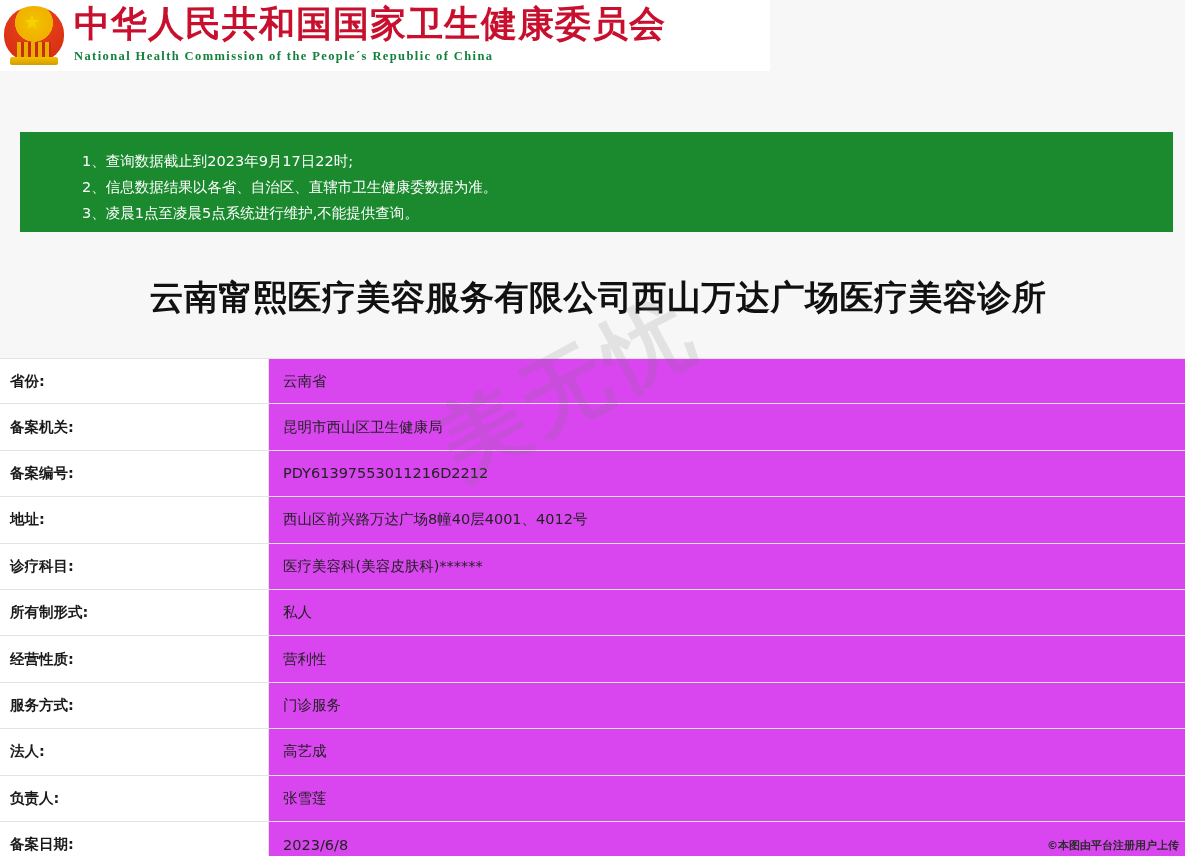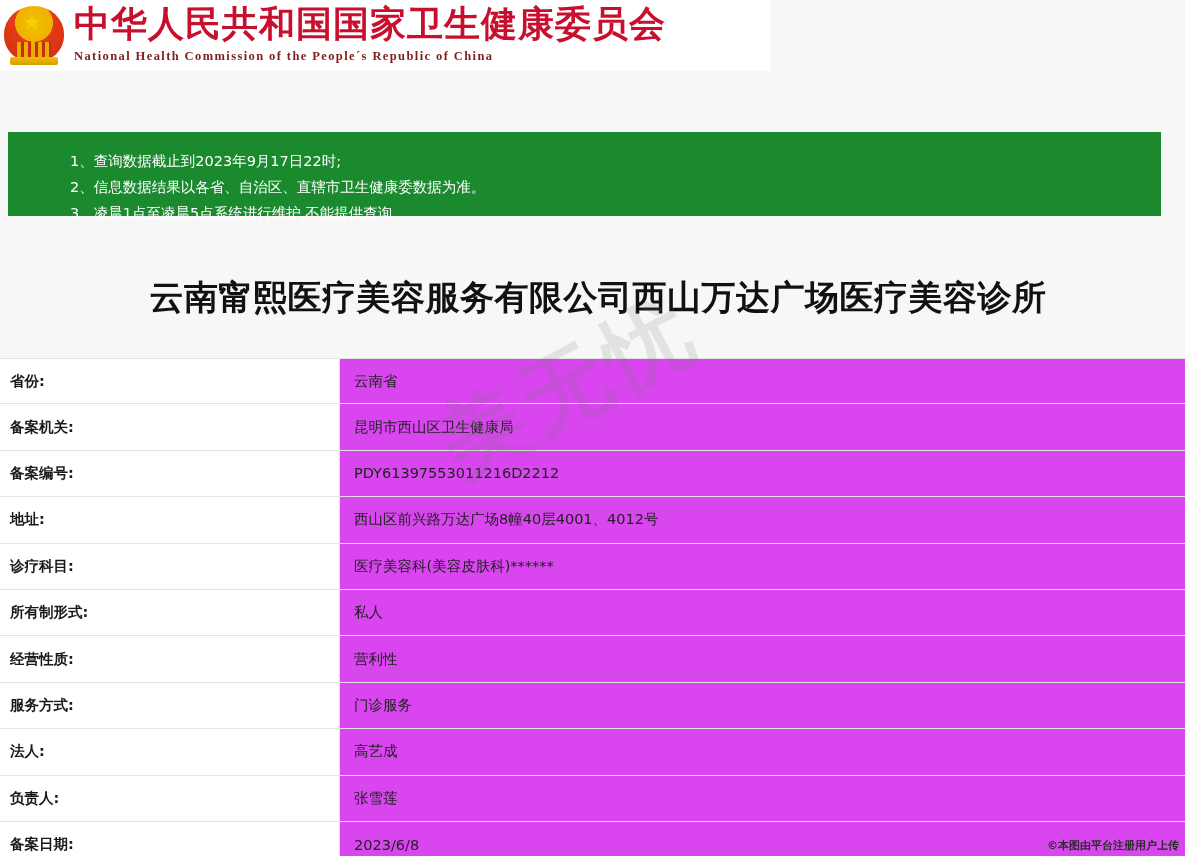--- a/index.html
+++ b/index.html
@@ -76,32 +76,32 @@
     line-height: 44px;
     color: #c8102e;
     letter-spacing: 1px;
     white-space: nowrap;
   }
   .header-en {
     font-family: "Liberation Serif", serif;
     font-weight: bold;
     font-size: 12.5px;
     letter-spacing: 1.4px;
-    color: #7f1d1d;
+    color: #15803d;
     margin-top: 3px;
     white-space: nowrap;
   }
 
   
   .notice {
     position: absolute;
-    left: 8px;
+    left: 20px;
     top: 132px;
     width: 1153px;
-    height: 84px;
+    height: 100px;
     background: #1b8a2f;
     color: #ffffff;
     padding: 16px 0 0 62px;
   }
   .notice-line {
     font-size: 14.5px;
     line-height: 26px;
     font-family: "DejaVu Sans", sans-serif;
     white-space: nowrap;
   }
@@ -138,21 +138,21 @@
   }
   .row {
     display: flex;
     align-items: stretch;
     height: 46.4px;
     border-bottom: 1px solid #e3e3e3;
     background: #ffffff;
   }
   .row:first-child { border-top: 1px solid #e3e3e3; }
   .cell-label {
-    width: 340px;
+    width: 269px;
     padding-left: 10px;
     display: flex;
     align-items: center;
     font-family: "DejaVu Sans", sans-serif;
     font-weight: bold;
     font-size: 14.5px;
     color: #1a1a1a;
     border-right: 1px solid #e3e3e3;
     background: #ffffff;
   }

